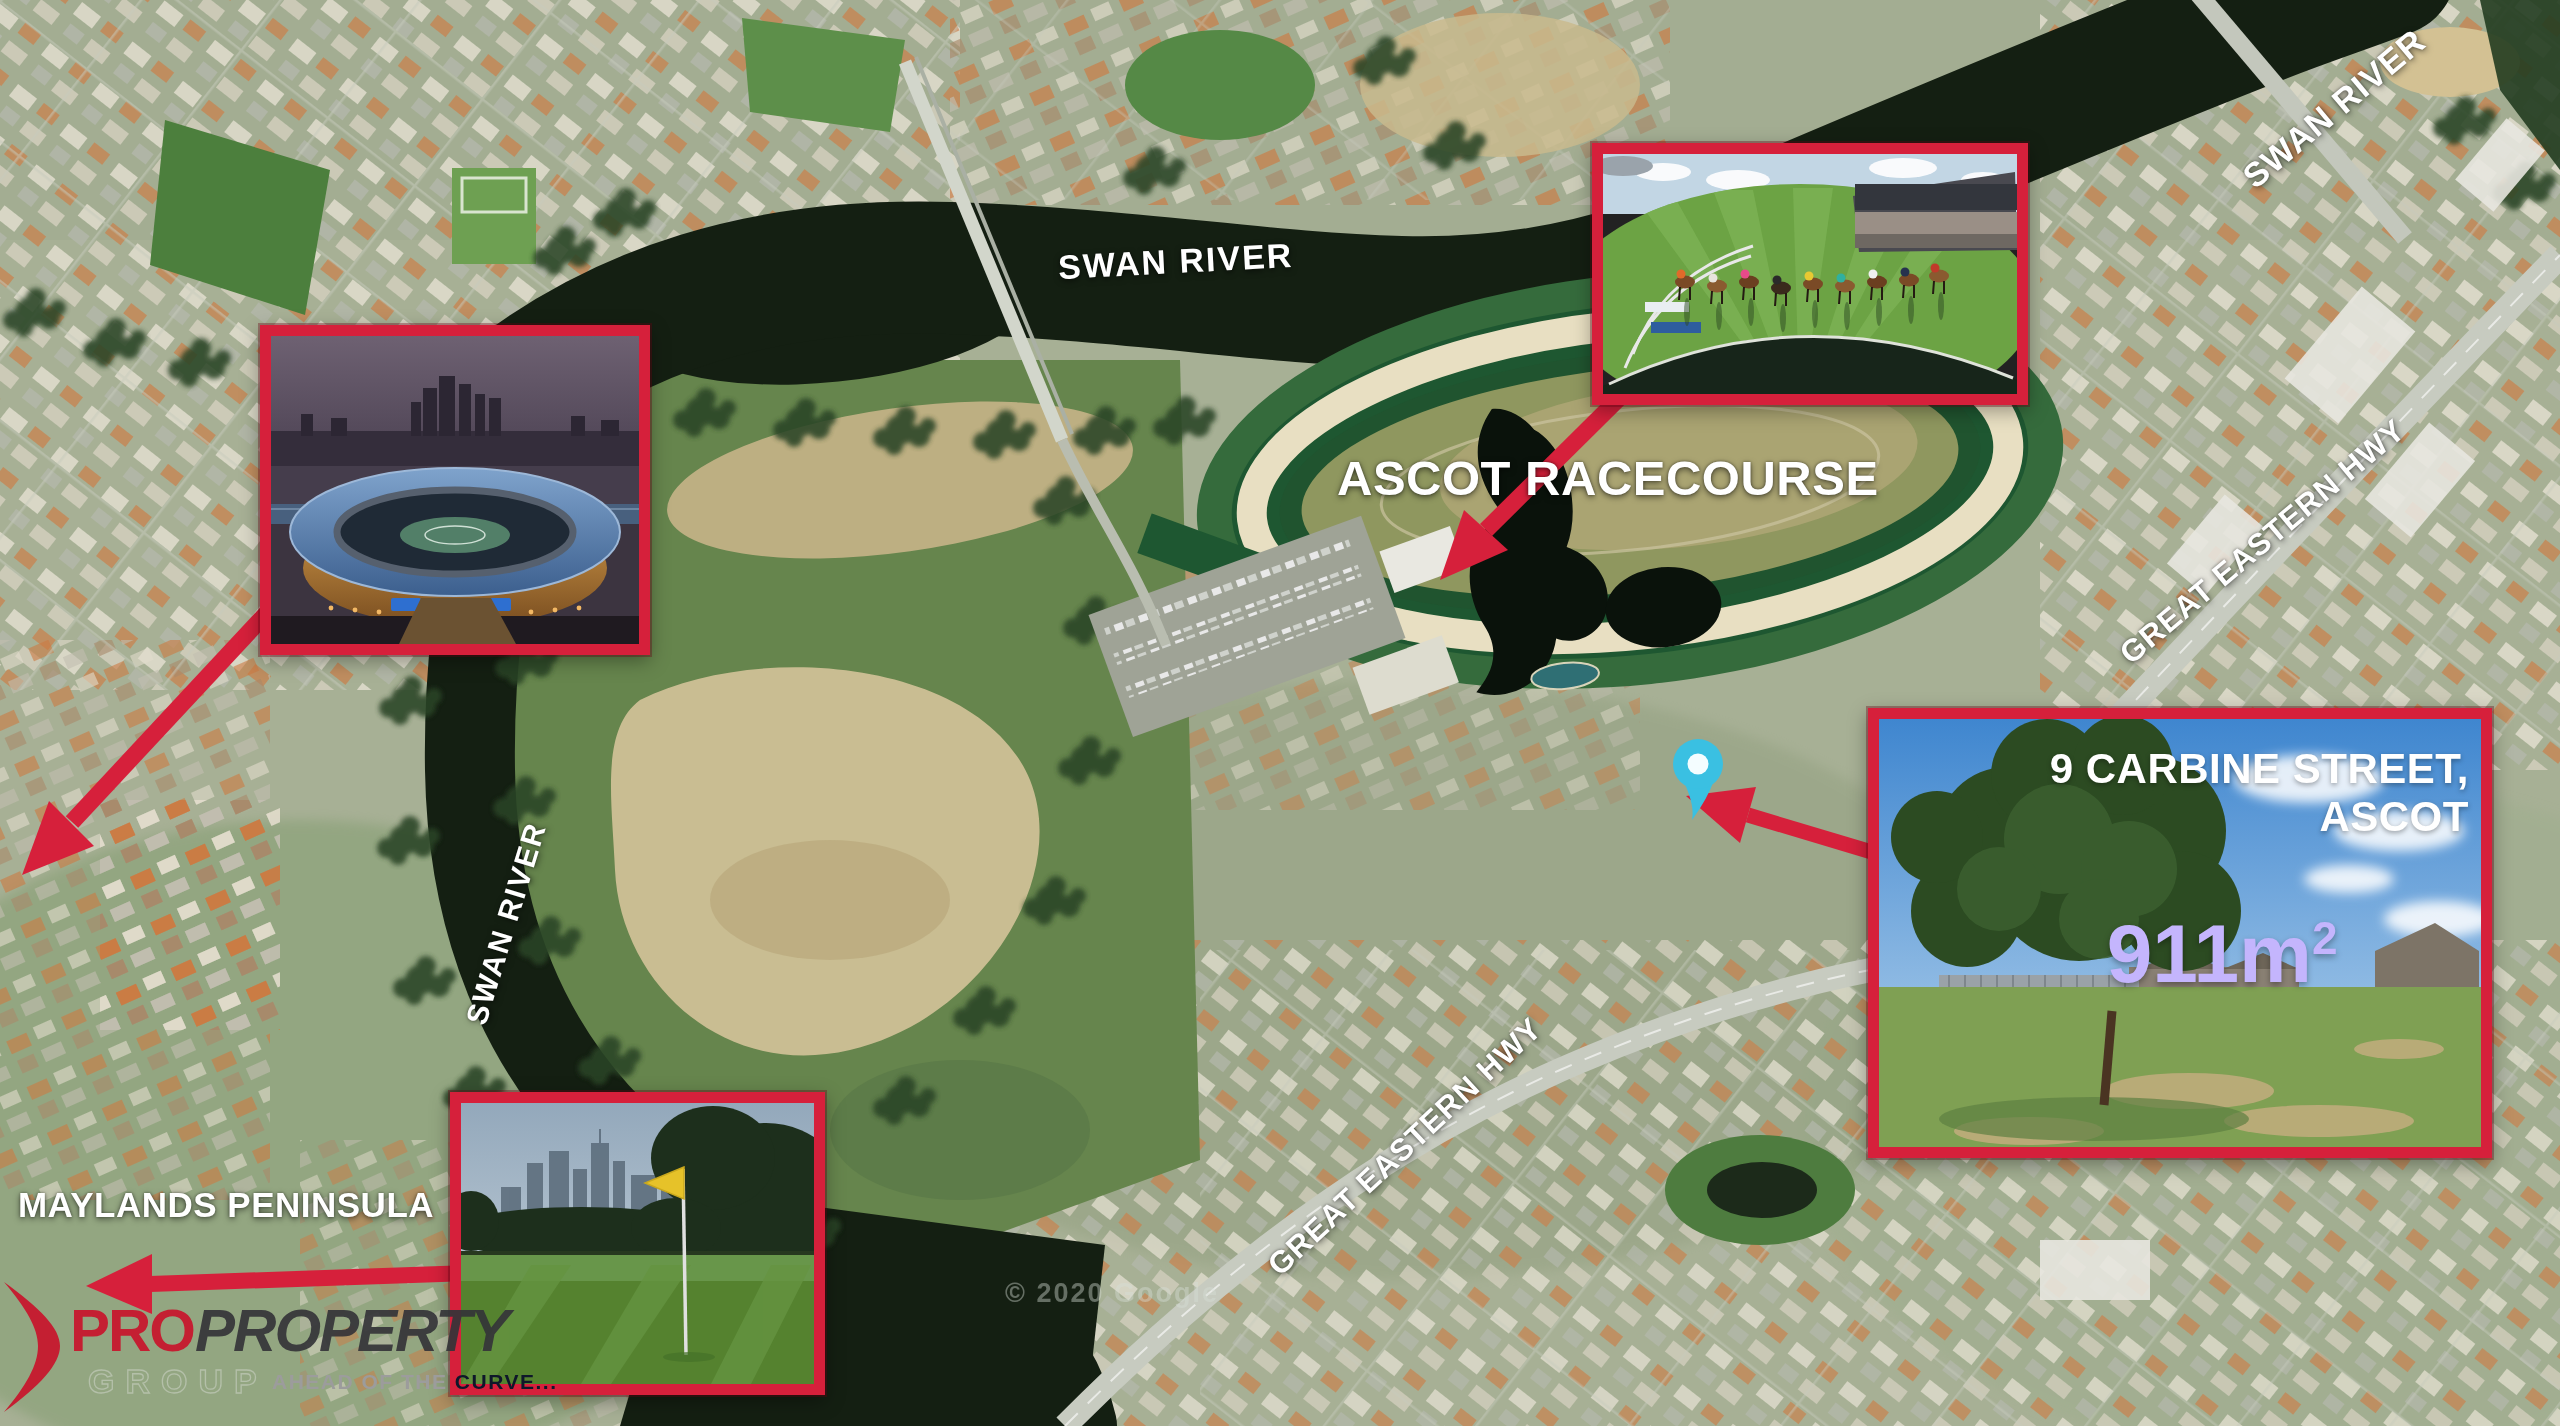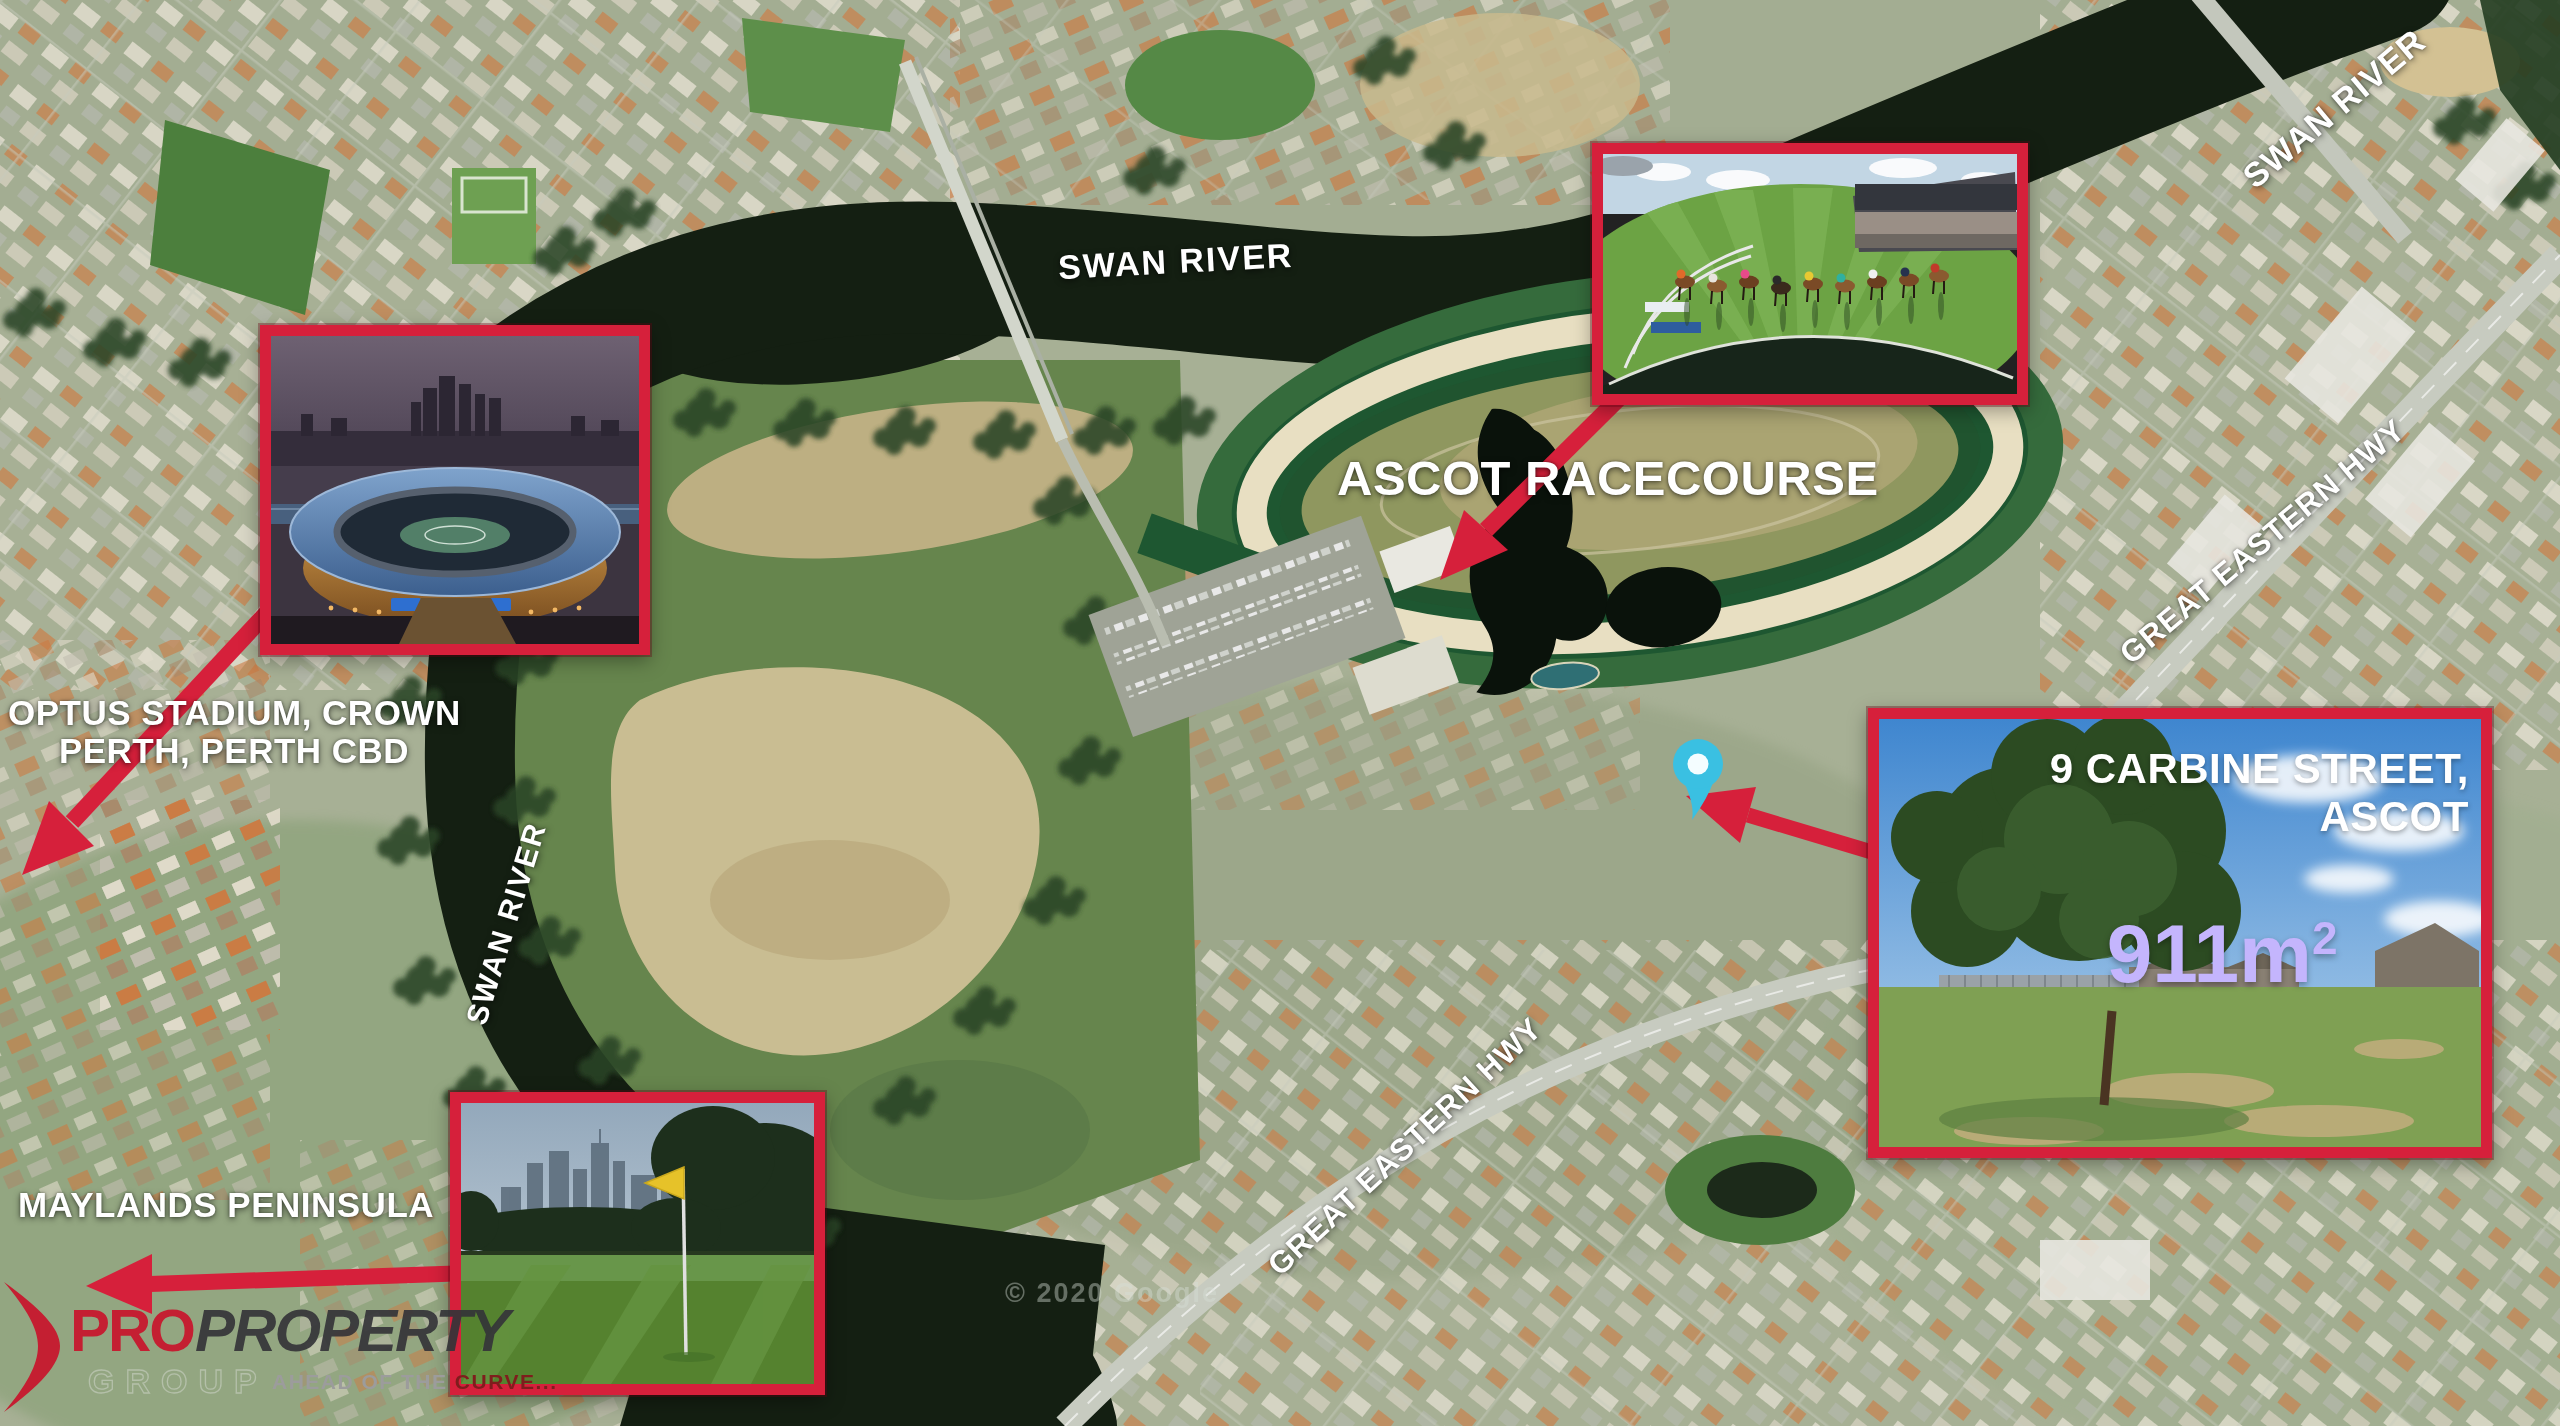--- a/index.html
+++ b/index.html
@@ -54,21 +54,21 @@
   .logo-chevron{position:absolute;left:0;top:2px;}
   .logo-text{position:absolute;left:70px;top:18px;font-size:60px;font-weight:bold;letter-spacing:-2px;white-space:nowrap;}
   .logo-pro{color:#c41f32;margin-top:20px;}
   .logo-prop{color:rgba(52,52,56,.92);margin-left:1px;font-style:italic;}
   .logo-group{
     position:absolute;left:88px;top:84px;font-size:34px;font-weight:bold;letter-spacing:11px;
     color:transparent;-webkit-text-stroke:1.3px rgba(235,235,235,.38);
   }
   .logo-tagline{position:absolute;left:272px;top:92px;font-size:21px;font-weight:bold;letter-spacing:1.5px;white-space:nowrap;}
   .tag-gray{color:#9c9c9c;}
-  .tag-red{color:#7f1d1d;}
+  .tag-red{color:#0f172a;}
 </style>
 </head>
 <body>
 
 <div id="canvas">
 
   <svg class="layer" width="2560" height="1426" viewBox="0 0 2560 1426">
     <defs>
       <pattern id="hA" width="64" height="52" patternUnits="userSpaceOnUse" patternTransform="rotate(38)">
         <rect x="2" y="3" width="24" height="15" fill="#e9e4d6"></rect>
@@ -263,24 +263,20 @@
       </g>
     </g>
   </svg>
 
   <div class="map-label lbl-swan-c">SWAN RIVER</div>
   <div class="map-label lbl-swan-w">SWAN RIVER</div>
   <div class="map-label lbl-swan-ne">SWAN RIVER</div>
   <div class="map-label lbl-ascot">ASCOT RACECOURSE</div>
   <div class="map-label lbl-geh-ne">GREAT EASTERN HWY</div>
   <div class="map-label lbl-geh-s">GREAT EASTERN HWY</div>
-  <div class="map-label lbl-optus">
-    <div>OPTUS STADIUM, CROWN</div>
-    <div>PERTH, PERTH CBD</div>
-  </div>
   <div class="map-label lbl-maylands">
     <div>MAYLANDS PENINSULA</div>
   </div>
   <div class="watermark">© 2020 Google</div>
 
   <div class="inset inset-stadium">
     <svg width="368" height="308" viewBox="0 0 368 308">
       <defs>
         <linearGradient id="duskG" x1="0" y1="0" x2="0" y2="1">
           <stop offset="0" stop-color="#6e6172"></stop>

